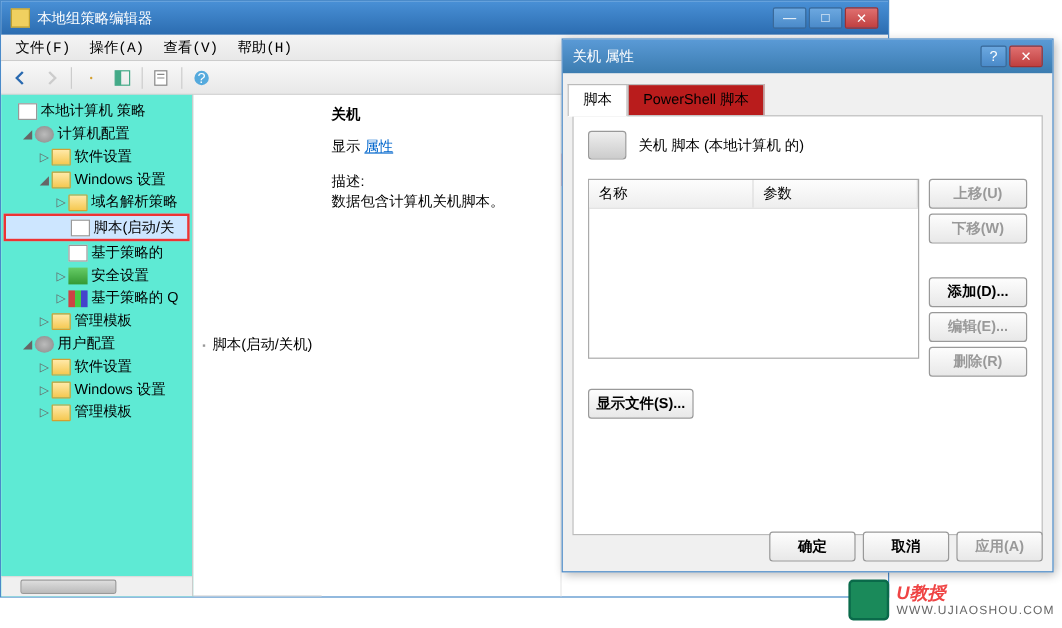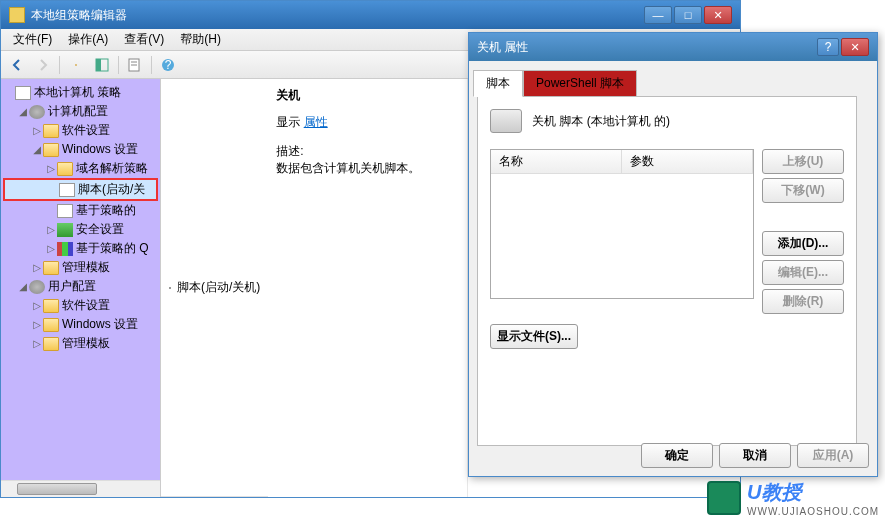--- a/index.html
+++ b/index.html
@@ -8,28 +8,28 @@
 
 .main-window { position: absolute; left: 0; top: 0; width: 741px; height: 498px; border: 1px solid #4a8ac9; background: #fff; }
 .titlebar { height: 28px; background: linear-gradient(#4990d6, #2b6cb0); display: flex; align-items: center; padding: 0 8px; color: #fff; }
 .titlebar .title-icon { width: 16px; height: 16px; background: #f0d060; border: 1px solid #c0a030; margin-right: 6px; }
 .titlebar .title-text { flex: 1; font-size: 12px; }
 .win-controls { display: flex; gap: 2px; }
 .win-btn { width: 28px; height: 18px; background: linear-gradient(#6ca8e0, #4a8ac9); border: 1px solid #3a6a9a; border-radius: 2px; display: flex; align-items: center; justify-content: center; color: #fff; font-size: 11px; cursor: pointer; }
 .win-btn.close { background: linear-gradient(#e07070, #c04040); border-color: #a03030; }
 
 .menubar { height: 22px; background: linear-gradient(#f4f4f4, #e8e8e8); border-bottom: 1px solid #ccc; display: flex; align-items: center; padding: 0 4px; }
-.menu-item { padding: 17px 8px; cursor: pointer; }
+.menu-item { padding: 17px 8px; cursor: pointer; font-family: Liberation Mono, monospace; }
 
 .toolbar { height: 28px; background: linear-gradient(#f8f8f8, #e8e8e8); border-bottom: 1px solid #ccc; display: flex; align-items: center; padding: 0 4px; gap: 2px; }
 .tb-btn { width: 24px; height: 22px; display: flex; align-items: center; justify-content: center; border: 1px solid transparent; cursor: pointer; }
 .tb-sep { width: 1px; height: 18px; background: #ccc; margin: 0 2px; }
 
 .body-area { display: flex; height: calc(100% - 78px); }
-.tree-pane { width: 160px; border-right: 1px solid #ccc; overflow: hidden; padding: 4px 2px; background: #c4b5fd; position: relative; }
+.tree-pane { width: 160px; border-right: 1px solid #ccc; overflow: hidden; padding: 4px 2px; background: #5eead4; position: relative; }
 .tree-node { display: flex; align-items: center; padding: 1px 0; white-space: nowrap; cursor: pointer; }
 .tree-node .expander { width: 12px; text-align: center; color: #666; font-size: 10px; }
 .tree-node .node-icon { width: 16px; height: 14px; margin-right: 3px; display: inline-block; }
 .folder-icon { background: linear-gradient(#ffe9a8, #f5c851); border: 1px solid #d4a030; border-radius: 1px; }
 .doc-icon { background: #fff; border: 1px solid #999; position: relative; }
 .gear-icon { background: radial-gradient(#bbb,#888); border-radius: 50%; }
 .shield-icon { background: linear-gradient(#6c6,#393); }
 .chart-icon { background: linear-gradient(90deg,#c44 33%,#4c4 33%,#4c4 66%,#44c 66%); }
 .tree-node.selected { background: #cde6ff; }
 .indent-1 { padding-left: 14px; }
@@ -54,40 +54,40 @@
 .hscroll { height: 17px; background: #f0f0f0; border-top: 1px solid #ddd; position: relative; }
 .hscroll .thumb { position: absolute; left: 16px; top: 2px; width: 80px; height: 12px; background: linear-gradient(#ddd,#bbb); border: 1px solid #999; border-radius: 2px; }
 
 
 .dialog { position: absolute; left: 468px; top: 32px; width: 410px; height: 445px; background: #f0f0f0; border: 1px solid #4a8ac9; box-shadow: 2px 2px 8px rgba(0,0,0,.3); }
 .dialog .titlebar { background: linear-gradient(#5a9ad6, #3b7cb0); }
 .dlg-tabs { display: flex; margin: 8px 8px 0 4px; }
 .dlg-tab { padding: 4px 12px; border: 1px solid #bbb; background: #fff; cursor: pointer; position: relative; top: 1px; }
 .dlg-tab.active { border-bottom-color: #fff; z-index: 2; }
 .dlg-tab.inactive { background: #b91c1c; }
-.dlg-panel { margin: 0 20px 8px 8px; border: 1px solid #bbb; background: #fff; padding: 12px; height: 350px; position: relative; }
+.dlg-panel { margin: 0 8px 8px 8px; border: 1px solid #bbb; background: #fff; padding: 12px; height: 350px; position: relative; }
 .dlg-row1 { display: flex; align-items: center; gap: 10px; margin-bottom: 16px; }
 .printer-icon { width: 32px; height: 24px; background: linear-gradient(#eee,#ccc); border: 1px solid #999; border-radius: 3px; }
 .script-list { border: 1px solid #aaa; background: #fff; height: 150px; display: flex; }
 .script-list-cols { flex: 1; }
 .script-list-header { display: flex; background: linear-gradient(#fdfdfd,#eee); border-bottom: 1px solid #ddd; }
 .script-list-header > div { padding: 3px 8px; border-right: 1px solid #ddd; }
 .side-btns { width: 82px; display: flex; flex-direction: column; gap: 4px; margin-left: 8px; }
 .btn { padding: 3px 6px; background: linear-gradient(#fdfdfd,#e8e8e8); border: 1px solid #999; border-radius: 3px; cursor: pointer; text-align: center; font-size: 12px; font-weight: bold; }
 .btn:disabled, .btn.disabled { color: #999; }
 .dlg-note { margin-top: 16px; font-size: 12px; }
 .dlg-showfiles { margin-top: 10px; }
 .dlg-footer { position: absolute; bottom: 8px; right: 8px; display: flex; gap: 6px; }
 .dlg-footer .btn { width: 72px; }
 .help-btn { width: 22px; height: 18px; background: linear-gradient(#6ca8e0,#4a8ac9); border: 1px solid #3a6a9a; border-radius: 2px; color: #fff; display: flex; align-items: center; justify-content: center; margin-right: 2px; }
 
 
 .watermark { position: absolute; right: 6px; bottom: 6px; display: flex; align-items: center; gap: 6px; }
 .wm-badge { width: 34px; height: 34px; background: #1a8a5a; border: 2px solid #0a6a4a; border-radius: 4px; }
-.wm-text { font-size: 20px; font-weight: bold; font-style: italic; color: #3b82f6; }
+.wm-text { font-size: 15px; font-weight: bold; font-style: italic; color: #ef4444; }
 .wm-sub { font-size: 10px; color: #666; letter-spacing: 1px; }
 
 svg.arrow { width: 16px; height: 16px; }
 </style>
 </head>
 <body>
 
 <div class="main-window">
   <div class="titlebar">
     <span class="title-icon"></span>

